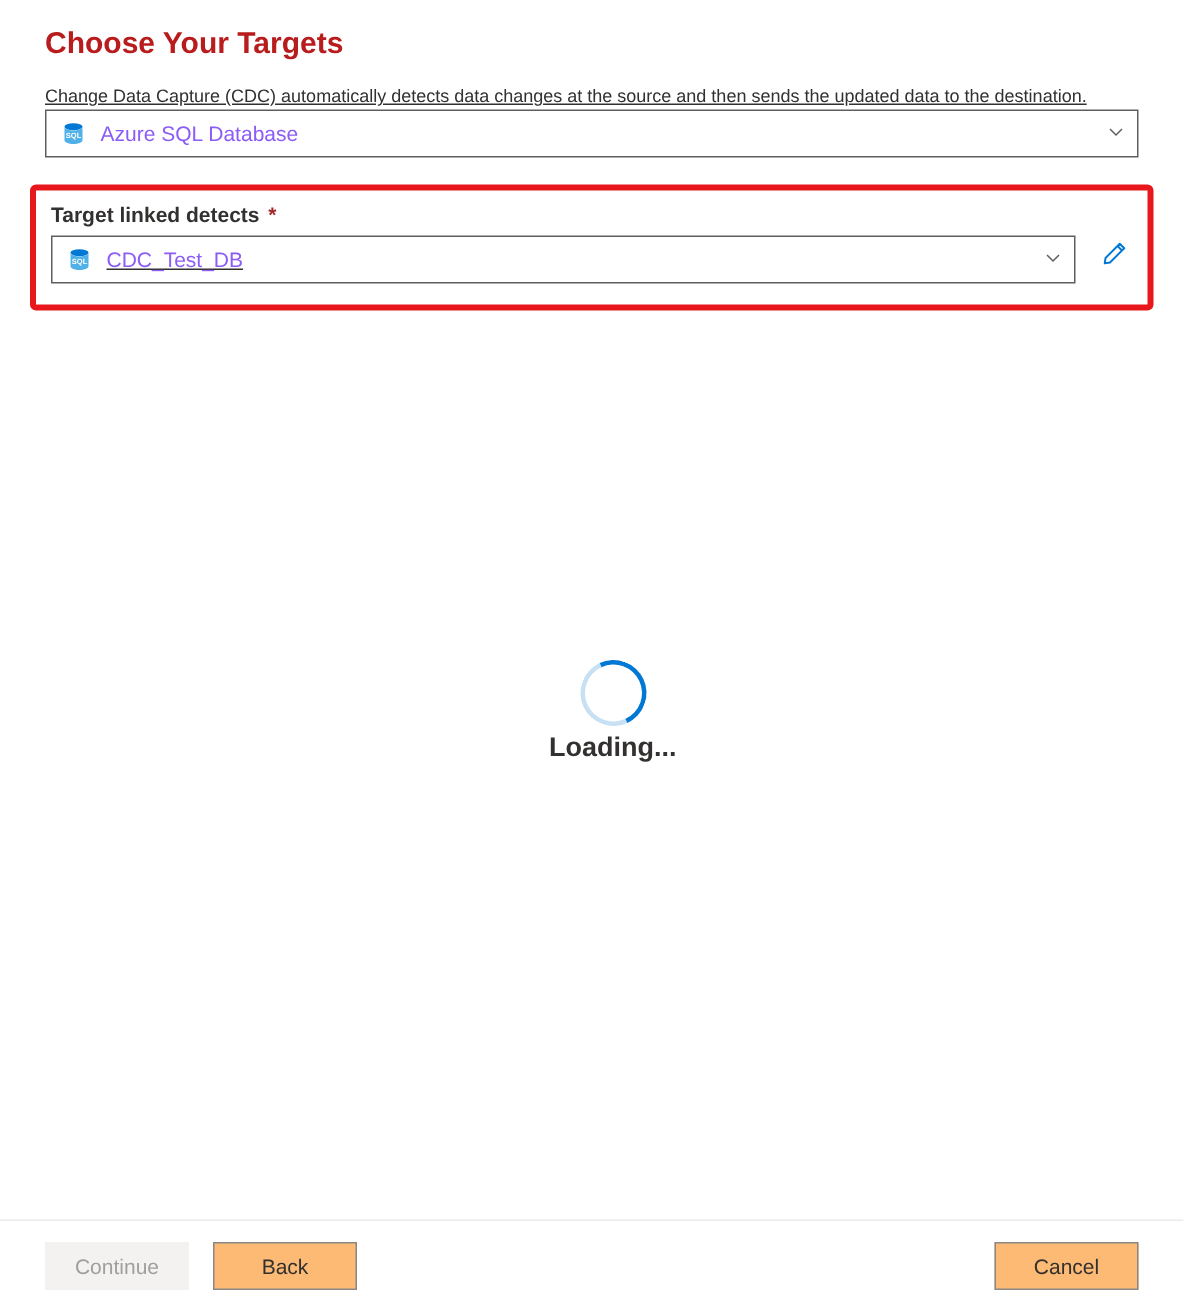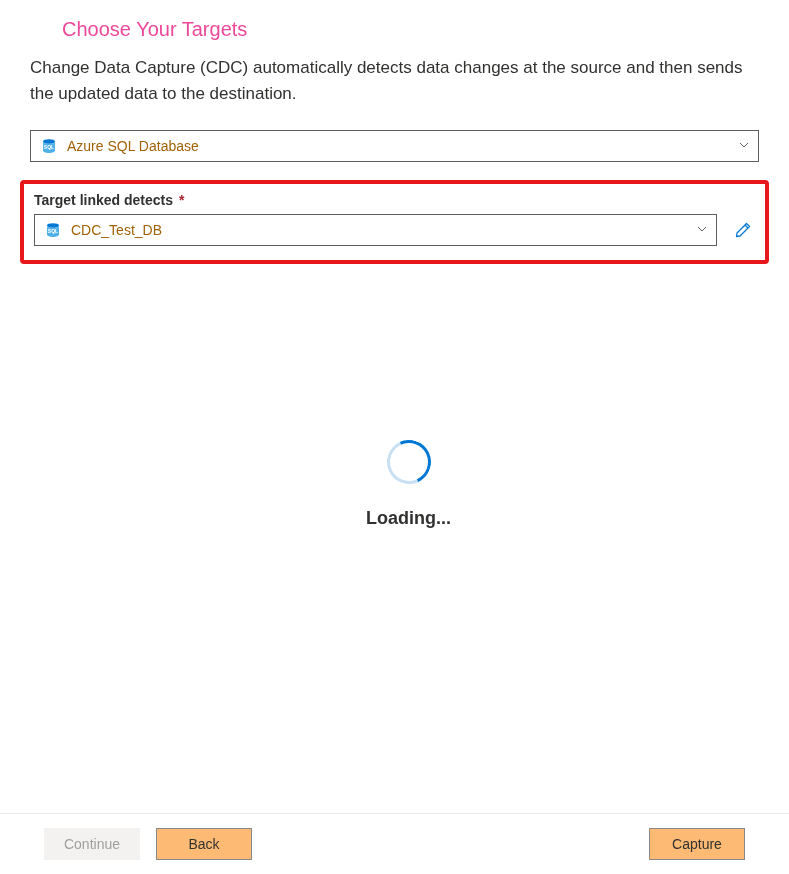--- a/index.html
+++ b/index.html
@@ -14,30 +14,29 @@
       width: 789px;
       height: 874px;
       position: relative;
       background: #fff;
     }
     .content {
       padding: 18px 30px 0 30px;
     }
     .page-title {
       font-size: 20px;
-      font-weight: 400;
+      font-weight: 700;
       margin-bottom: 14px;
-      color: #ec4899;
-      margin-left: 32px;
+      color: #b91c1c;
     }
     .description {
-      font-size: 17px;
+      font-size: 12px;
       line-height: 1.5;
       color: #323130;
-      margin-bottom: 24px;
+      text-decoration: underline;
     }
     .field-label {
       font-size: 14px;
       font-weight: 600;
       color: #323130;
       margin-bottom: 6px;
       display: block;
     }
     .required {
       color: #a4262c;
@@ -62,41 +61,41 @@
       margin-right: 8px;
     }
     .sql-icon {
       width: 16px;
       height: 16px;
     }
     .dropdown-text {
       flex: 1;
       text-align: left;
       font-size: 14px;
-      color: #a16207;
+      color: #8b5cf6;
     }
     .chevron {
       color: #605e5c;
       font-size: 12px;
       margin-left: 8px;
     }
     .field-group {
       margin-bottom: 18px;
     }
     .highlight-box {
       border: 4px solid #e8171c;
       border-radius: 4px;
       padding: 8px 10px 14px 10px;
       margin-left: -10px;
       margin-right: -10px;
     }
     .linked-service-row {
       display: flex;
-      align-items: center;
       gap: 14px;
+      text-decoration: underline;
     }
     .linked-service-row .dropdown {
       flex: 1;
     }
     .edit-icon {
       color: #0078d4;
       cursor: pointer;
       display: inline-flex;
       align-items: center;
       justify-content: center;
@@ -104,21 +103,21 @@
       height: 24px;
     }
     .loading-area {
       position: absolute;
       left: 0;
       right: 0;
       top: 440px;
       display: flex;
       flex-direction: column;
       align-items: center;
-      gap: 24px;
+      gap: 4px;
       margin-left: 28px;
     }
     .spinner {
       width: 44px;
       height: 44px;
       border-radius: 50%;
       border: 3px solid #c7e0f4;
       border-top-color: #0078d4;
       border-right-color: #0078d4;
       animation: spin 1s linear infinite;
@@ -131,21 +130,21 @@
       font-size: 18px;
       font-weight: 600;
       color: #323130;
     }
     .footer {
       position: absolute;
       bottom: 0;
       left: 0;
       right: 0;
       border-top: 1px solid #edebe9;
-      padding: 14px 44px;
+      padding: 14px 30px;
       display: flex;
       align-items: center;
       gap: 16px;
     }
     .btn {
       min-width: 96px;
       height: 32px;
       border: 1px solid #8a8886;
       background: #fdba74;
       color: #323130;
@@ -220,14 +219,14 @@
 
 <div class="loading-area">
   <div class="spinner"></div>
   <div class="loading-text">Loading...</div>
 </div>
 
 <div class="footer">
   <button class="btn btn-disabled">Continue</button>
   <button class="btn">Back</button>
   <span class="footer-spacer"></span>
-  <button class="btn">Capture</button>
+  <button class="btn">Cancel</button>
 </div>
 
 </body></html>

